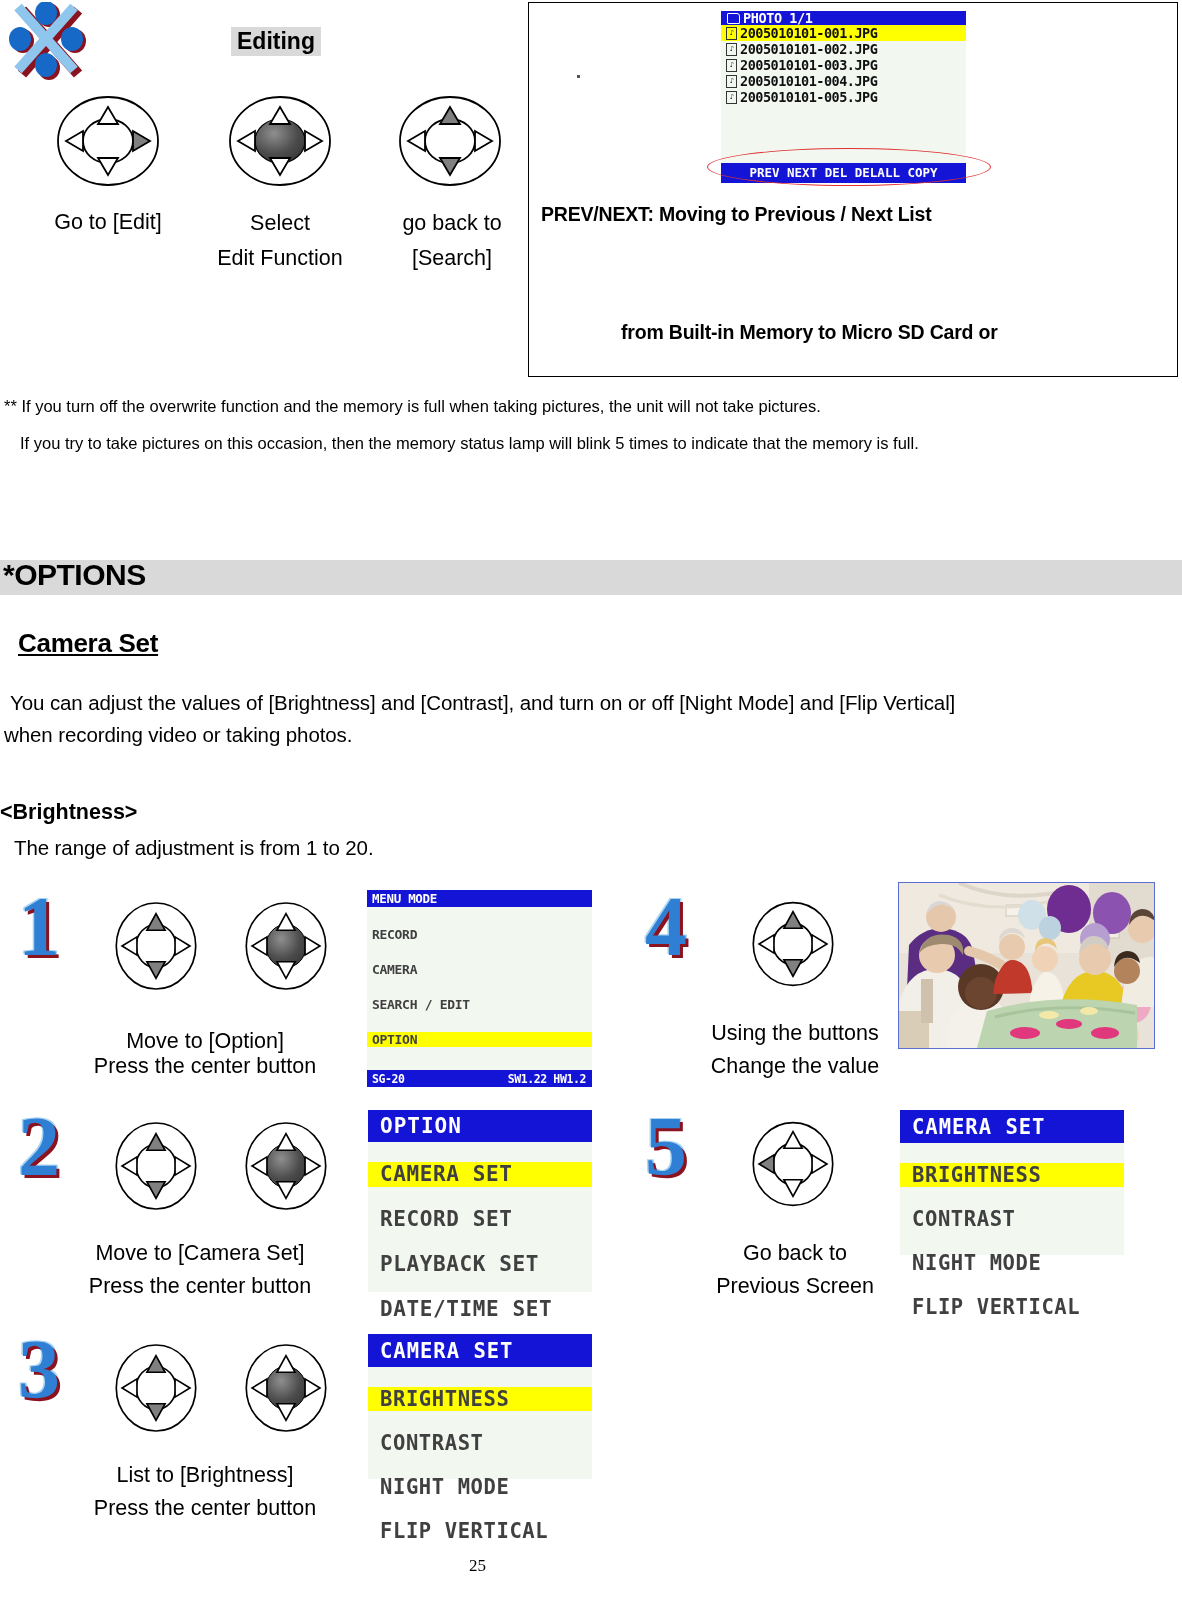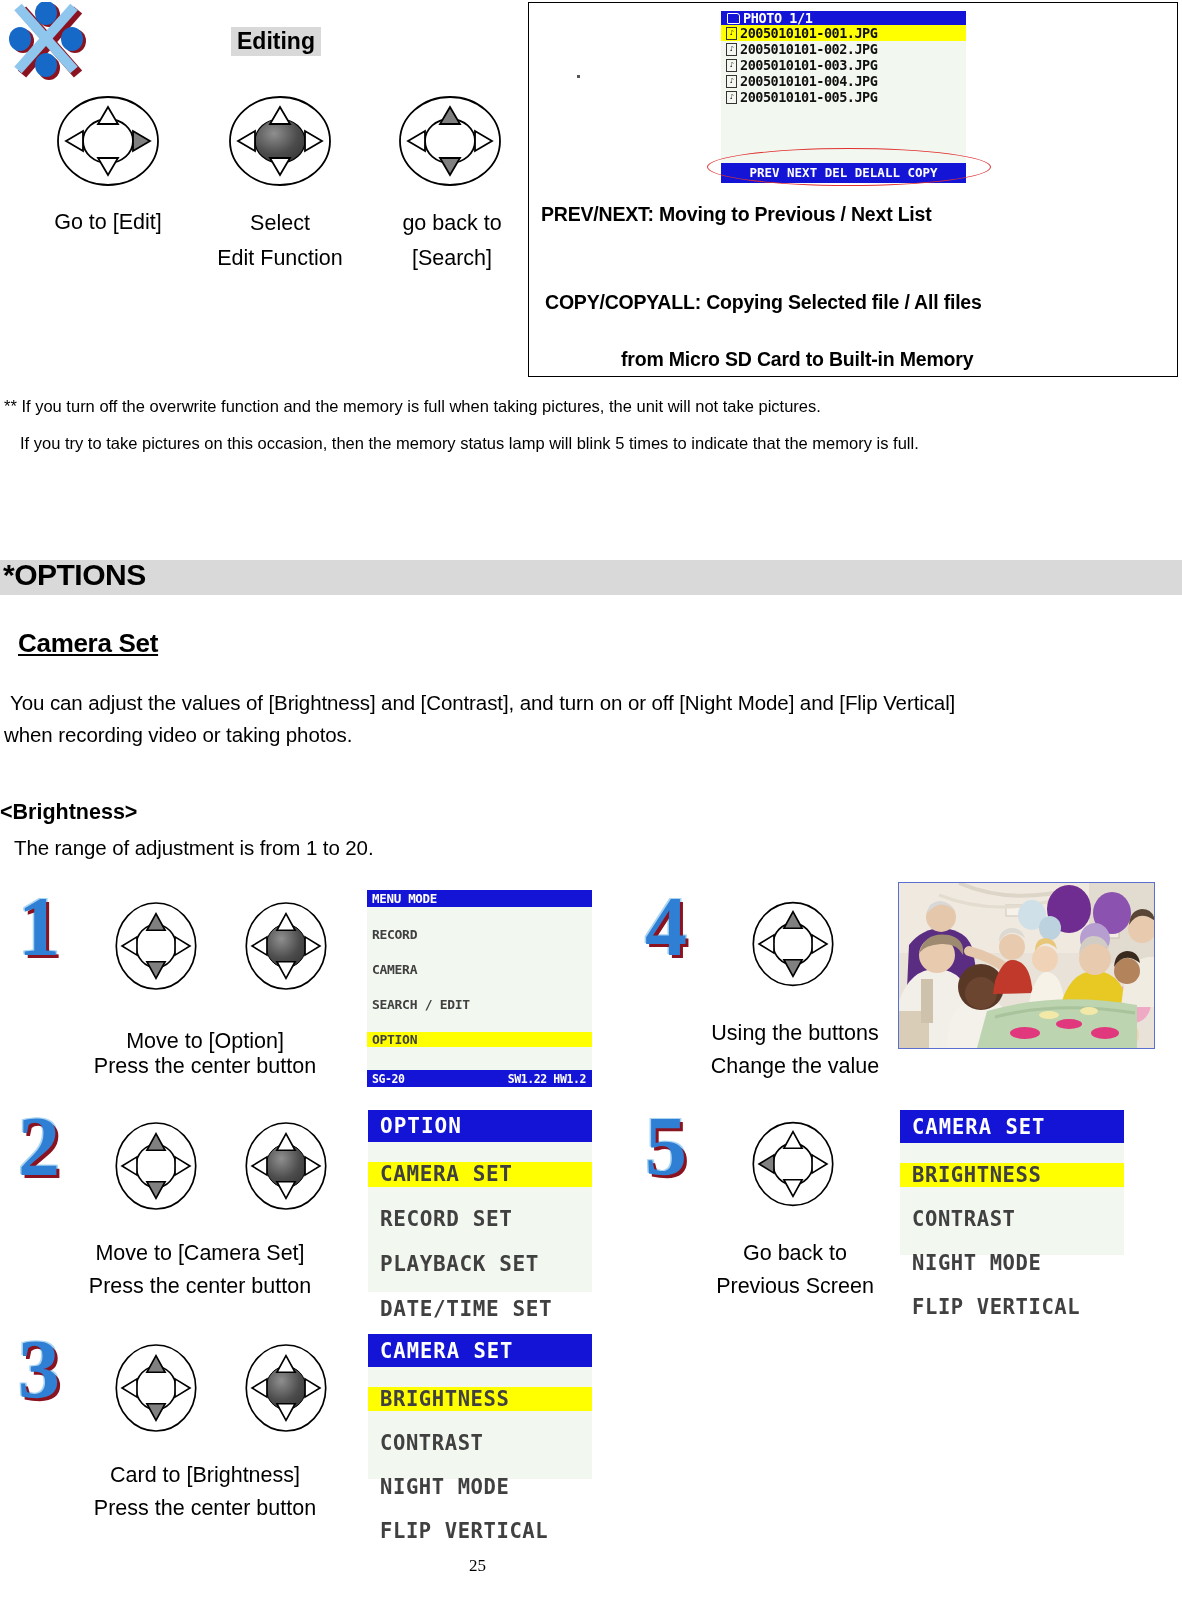--- a/index.html
+++ b/index.html
@@ -376,22 +376,21 @@
         <span class="file-glyph">♪</span>
         <span>2005010101-005.JPG</span>
       </li>
     </ul>
     <div class="cmdbar">PREV NEXT DEL DELALL COPY COPYALL</div>
   </div>
 
   <div class="abs" id="cmd-ellipse"></div>
 
   <div class="abs panel-line" style="left:12px; top:200px;">PREV/NEXT: Moving to Previous / Next List</div>
-  <div class="abs panel-line" style="left:16px; top:288px;">COPY/COPYALL: Copying Selected file / All files</div>
-  <div class="abs panel-line" style="left:92px; top:345px;">from Micro SD Card to Built-in Memory</div>
+  <div class="abs panel-line" style="left:92px; top:318px;">from Built-in Memory to Micro SD Card or</div>
 </div>
 
 <div class="abs note" style="left:4px; top:396px; width:1170px;">** If you turn off the overwrite function and the memory is full when taking pictures, the unit will not take pictures.</div>
 <div class="abs note" style="left:20px; top:433px; width:1170px;">If you try to take pictures on this occasion, then the memory status lamp will blink 5 times to indicate that the memory is full.</div>
 
 <div class="abs" id="options-band"></div>
 <div id="options-title">*OPTIONS</div>
 
 <div class="abs" id="camera-set-head">Camera Set</div>
 
@@ -510,21 +509,21 @@
       </radialGradient>
     </defs>
     <ellipse cx="58" cy="55" rx="48" ry="52" fill="#fff" stroke="#000" stroke-width="2"></ellipse>
     <ellipse cx="58" cy="55" rx="24" ry="26" fill="url(#ctrgrad4)" stroke="#000" stroke-width="1.2"></ellipse>
     <polygon points="58,16 47,36 69,36" fill="#fff" stroke="#000" stroke-width="2"></polygon>
     <polygon points="58,94 47,74 69,74" fill="#fff" stroke="#000" stroke-width="2"></polygon>
     <polygon points="17,55 35,44 35,66" fill="#fff" stroke="#000" stroke-width="2"></polygon>
     <polygon points="99,55 81,44 81,66" fill="#fff" stroke="#000" stroke-width="2"></polygon>
   </svg>
 </div>
-<div class="abs cap" style="left:55px; top:1460px; width:300px;">Card to [Brightness]</div>
+<div class="abs cap" style="left:55px; top:1460px; width:300px;">List to [Brightness]</div>
 <div class="abs cap" style="left:55px; top:1493px; width:300px;">Press the center button</div>
 
 <div class="abs lcd lcd-camset" id="lcd-camset-3">
   <div class="hdr">CAMERA SET</div>
   <ul>
     <li class="sel">BRIGHTNESS</li>
     <li>CONTRAST</li>
     <li>NIGHT MODE</li>
     <li>FLIP VERTICAL</li>
   </ul>

